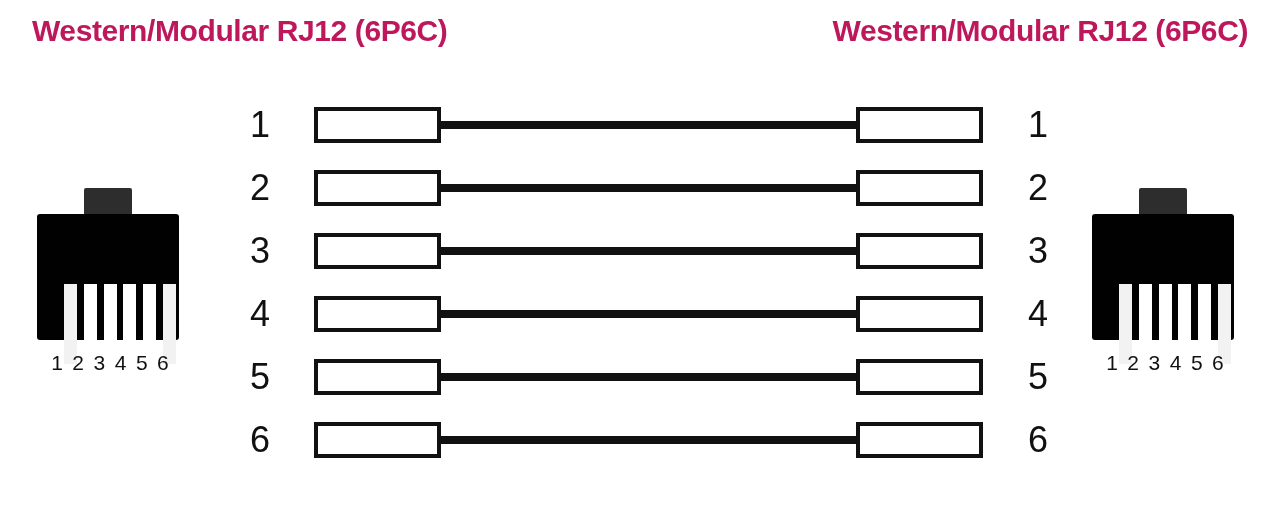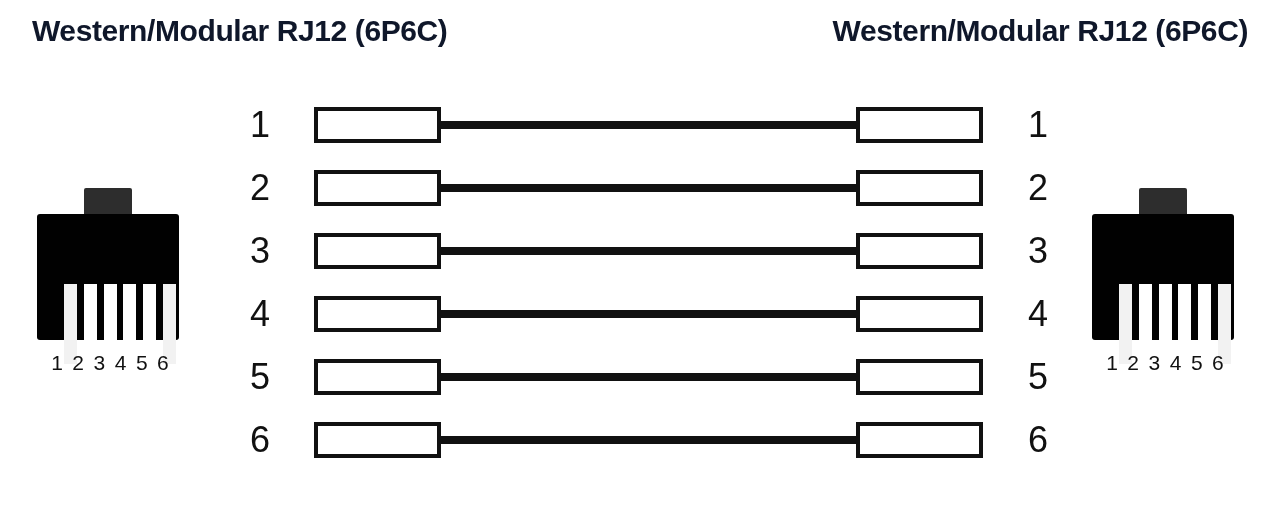--- a/index.html
+++ b/index.html
@@ -18,21 +18,21 @@
   }
 
   
   .title {
     position: absolute;
     top: 11px;
     font-size: 30px;
     font-weight: bold;
     letter-spacing: -0.4px;
     white-space: nowrap;
-    color: #0f172a;
+    color: #be185d;
     line-height: 40px;
   }
   .title-left  { left: 32px; }
   .title-right { right: 32px; }
 
   
   .jack {
     position: absolute;
     width: 160px;
     height: 200px;

